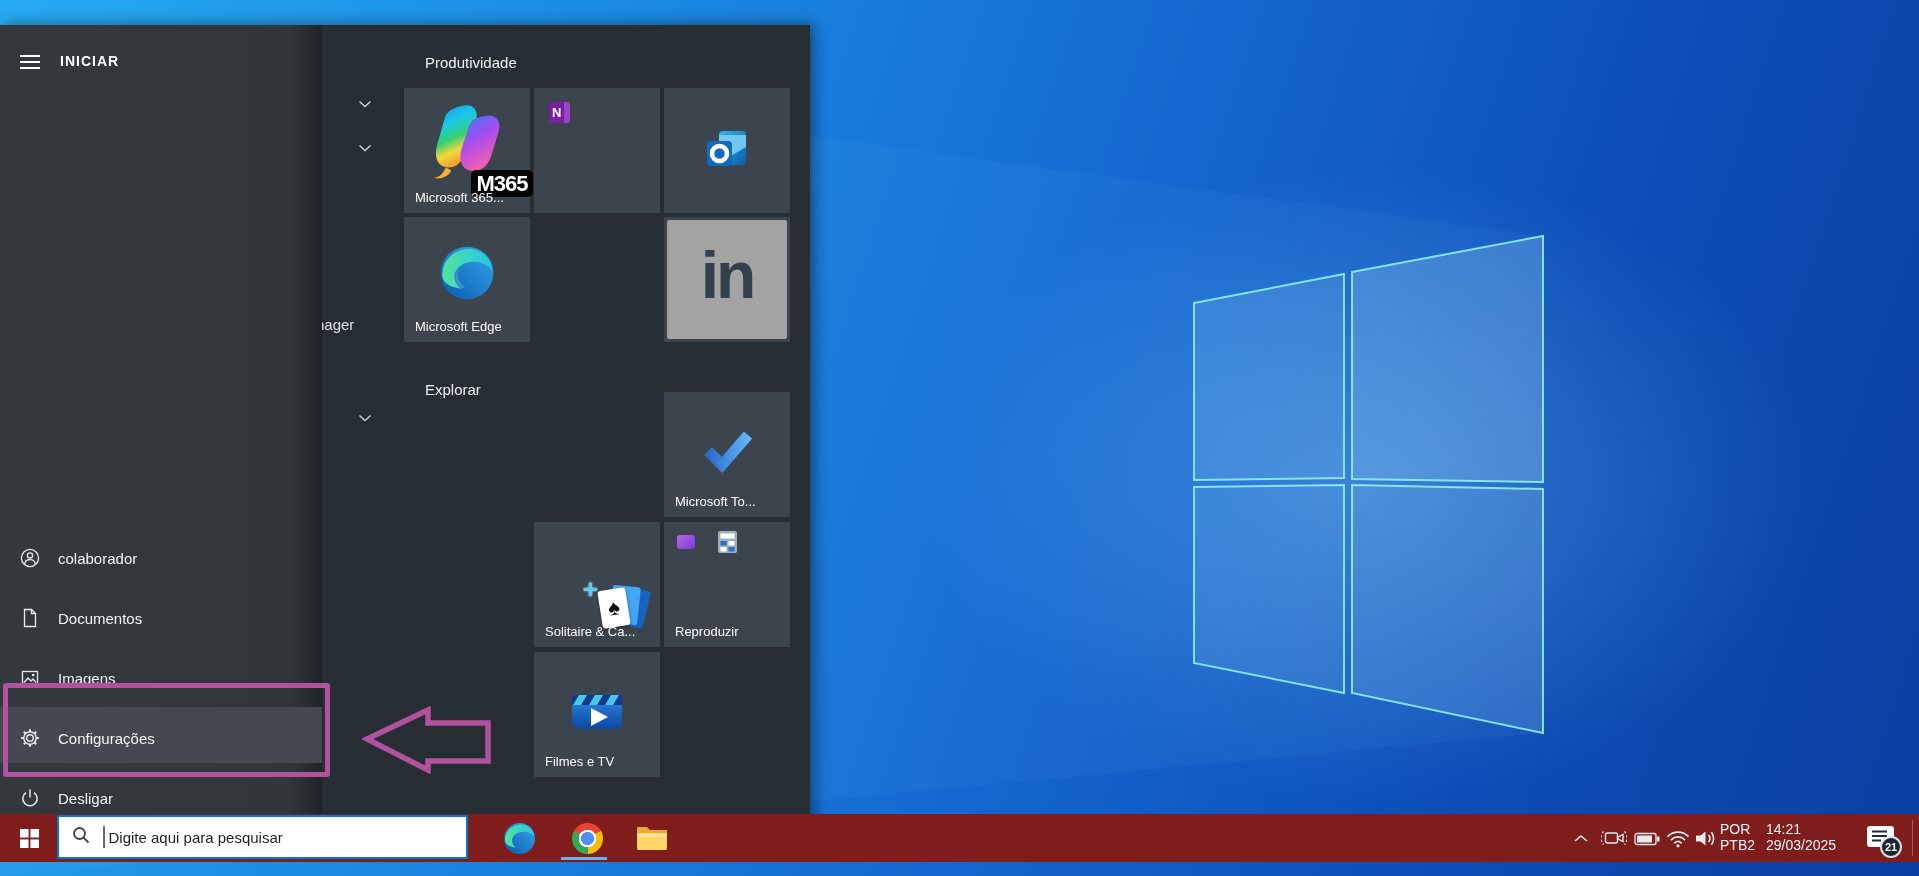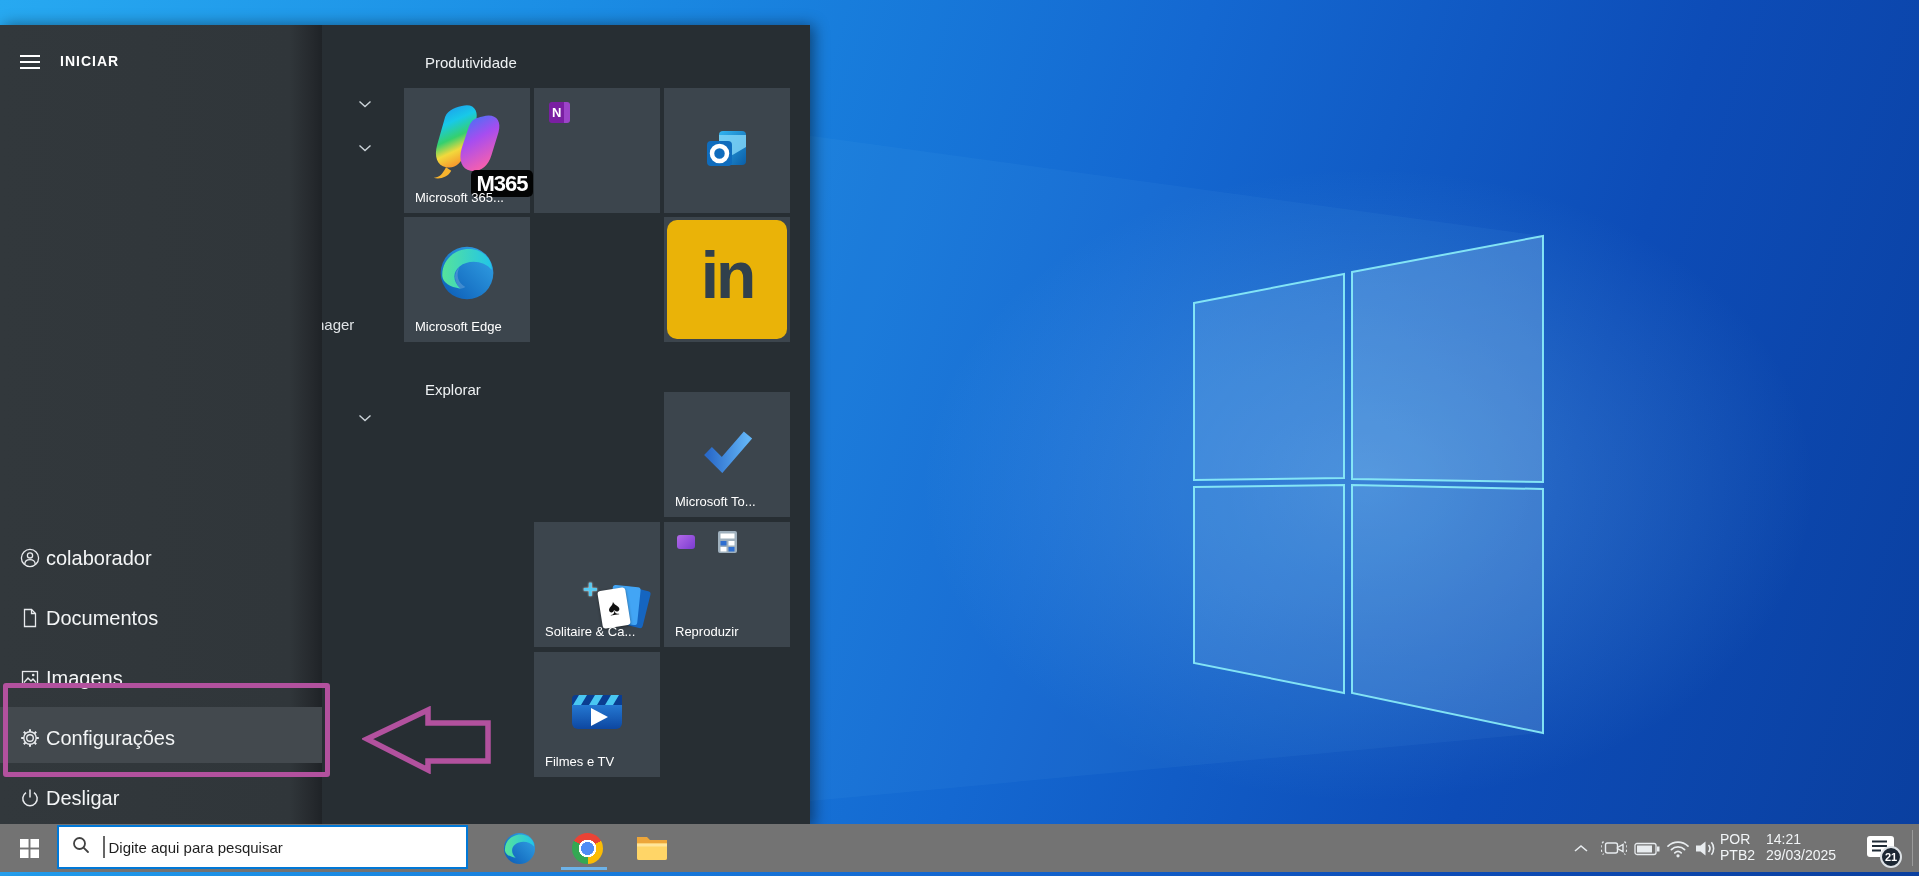--- a/index.html
+++ b/index.html
@@ -17,55 +17,55 @@
     background:#272e33;z-index:5;box-shadow:4px 0 14px rgba(0,0,0,.45);}
   .left-panel{position:absolute;left:0;top:0;width:322px;height:100%;
     background:linear-gradient(90deg,#32383c 0%,#30363a 90%,#25292d 97%,#1f2327 100%);}
   .panel-highlight{position:absolute;left:0;top:682px;width:322px;height:56px;background:#43494e;}
   .menu-btn{position:absolute;left:20px;top:30px;width:22px;height:16px;}
   .menu-btn i{display:block;width:20px;height:2px;background:#fff;margin-bottom:4px;}
   .menu-title{position:absolute;left:60px;top:28px;font-size:14px;font-weight:bold;
     letter-spacing:1px;color:#fff;}
   .side-item{position:absolute;left:0;width:322px;height:40px;display:flex;align-items:center;color:#f3f5f6;}
   .side-item .sicon{width:20px;height:20px;margin-left:20px;flex:0 0 auto;}
-  .side-item .slabel{margin-left:6px;font-size:20px;white-space:nowrap;}
+  .side-item .slabel{margin-left:18px;font-size:15px;white-space:nowrap;}
   .applist-chevron{position:absolute;width:14px;height:8px;}
   .applist-clip{position:absolute;left:316px;top:291px;font-size:15px;color:#dfe3e6;white-space:nowrap;}
   
   .group-title{position:absolute;font-size:15px;color:#eef1f3;margin-left:20px;}
   .tile{position:absolute;width:126px;height:125px;background:#3c454d;}
   .tile .tlabel{position:absolute;left:11px;bottom:8px;font-size:13px;color:#fff;white-space:nowrap;}
   .icon-center{position:absolute;left:50%;top:46%;transform:translate(-50%,-50%);}
   .icon-center.mid{top:50%;}
   .m365-badge{position:absolute;left:50px;top:82px;width:62px;height:27px;background:rgba(0,0,0,.93);
     border-radius:5px;color:#fff;font-weight:bold;font-size:22px;display:flex;align-items:center;
     justify-content:center;letter-spacing:-1px;margin-left:17px;}
   .onenote-ic{position:absolute;left:15px;top:14px;width:21px;height:21px;border-radius:3px;
     background:linear-gradient(90deg,#7a1fa2 0 70%,#9c44c9 70% 100%);color:#fff;font-size:13px;
     font-weight:bold;display:flex;align-items:center;justify-content:flex-start;padding-left:3px;box-sizing:border-box;}
-  .li-box{position:absolute;inset:3px;border-radius:10px;background:#eab308;display:flex;
+  .li-box{position:absolute;inset:3px;border-radius:2px;background:#a3a3a3;display:flex;
     align-items:center;justify-content:center;}
   .li-box span{color:#31404c;font-size:66px;font-weight:bold;letter-spacing:-3px;margin-top:-10px;}
   .sol-icon{position:relative;width:58px;height:56px;}
   .sol-card{position:absolute;width:28px;height:38px;border-radius:3px;}
   .sol-b1{left:22px;top:8px;background:#1565c0;transform:rotate(14deg);}
   .sol-b2{left:14px;top:6px;background:#42a5f5;transform:rotate(6deg);}
   .sol-f{left:3px;top:9px;background:#fff;transform:rotate(-9deg);display:flex;align-items:center;
     justify-content:center;font-size:22px;color:#101010;box-shadow:0 1px 3px rgba(0,0,0,.45);}
   .sol-plus{position:absolute;right:-1px;top:-6px;color:#55c9f2;font-size:26px;font-weight:bold;
     text-shadow:0 0 2px #fff;}
   .rep-wallet{position:absolute;left:13px;top:13px;width:18px;height:14px;border-radius:3px;
     background:linear-gradient(135deg,#b36ae8,#7a3bd0);}
   .rep-calc{position:absolute;left:54px;top:9px;}
   
   .hl-rect{position:absolute;left:3px;top:683px;width:327px;height:94px;border:5px solid #b2519e;
     border-radius:3px;box-sizing:border-box;z-index:30;}
   .hl-arrow{position:absolute;left:362px;top:706px;z-index:30;}
   
-  .taskbar{position:absolute;left:0;bottom:4px;width:100%;height:48px;background:#737373;z-index:10;}
+  .taskbar{position:absolute;left:0;bottom:14px;width:100%;height:48px;background:#7f1d1d;z-index:10;}
   .start-btn{position:absolute;left:9px;top:0;width:40px;height:48px;display:flex;align-items:center;justify-content:center;}
   .search-box{position:absolute;left:57px;top:1px;width:411px;height:44px;background:#fff;
     border:2px solid #0078d7;box-sizing:border-box;display:flex;align-items:center;}
   .search-box .mag{margin-left:12px;flex:0 0 auto;}
   .caret{width:1.5px;height:22px;background:#666;margin-left:12px;}
   .search-input{border:none;outline:none;flex:1;font-size:15px;color:#1f1f1f;margin-left:2px;
     font-family:"Liberation Sans","DejaVu Sans",sans-serif;background:transparent;}
   .search-input::placeholder{color:#1f1f1f;opacity:1;}
   .tb-icon{position:absolute;top:7px;width:34px;height:34px;display:flex;align-items:center;justify-content:center;}
   .chrome-ball{width:31px;height:31px;border-radius:50%;

